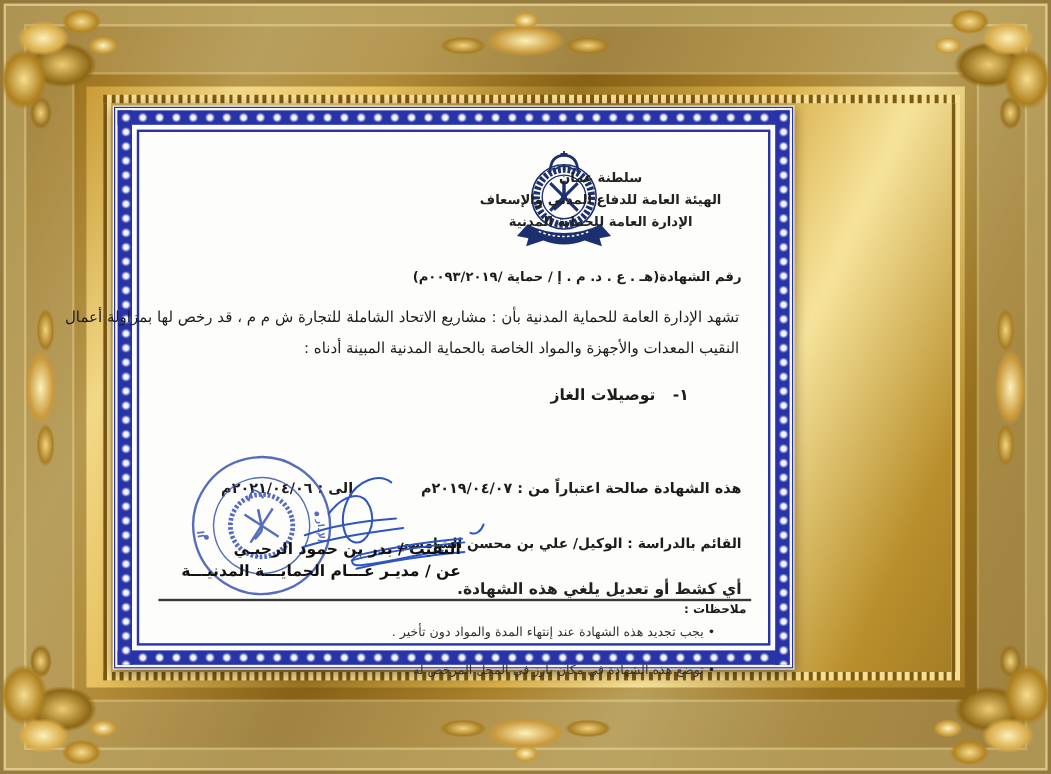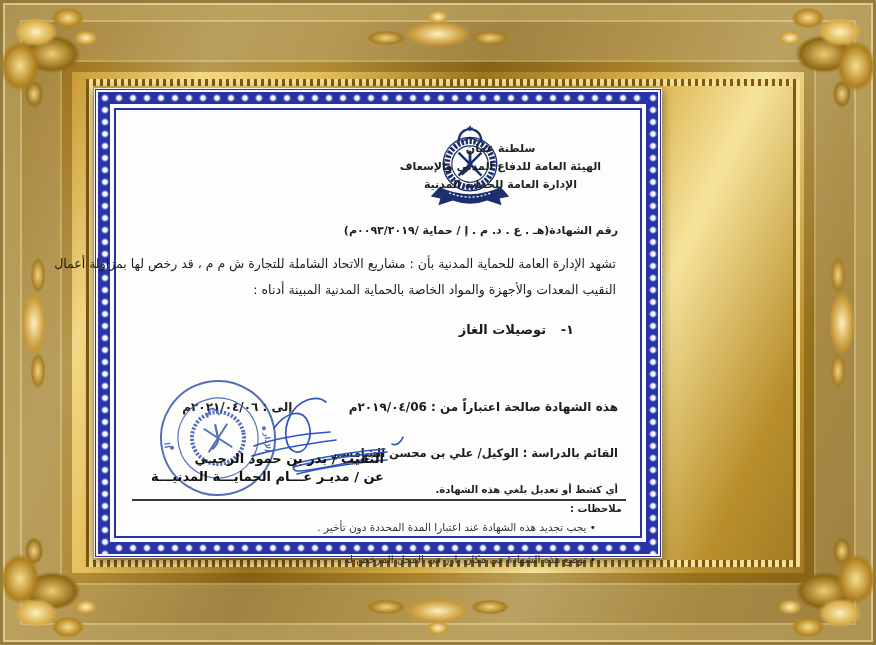--- a/index.html
+++ b/index.html
@@ -71,21 +71,21 @@
   .item{right:44px;top:194px;font-size:13px;font-weight:bold;}
   .item .num{margin-left:10px;}
   .validity{right:0;top:272px;font-size:12px;font-weight:bold;white-space:nowrap;}
   .validity .spacer{display:inline-block;width:48px;}
   .examiner{right:0;top:318px;font-size:11.5px;font-weight:bold;white-space:nowrap;}
   .exsig{right:205px;top:300px;width:132px;height:50px;}
   .stamp{left:16px;top:250px;width:120px;height:120px;opacity:.88;}
   .bigsig{left:102px;top:264px;width:104px;height:80px;}
   .names{left:4px;top:322px;width:238px;text-align:right;font-size:13px;font-weight:bold;line-height:1.4;
     color:#111;z-index:1;}
-  .warning{right:0;top:356px;font-size:10px;font-weight:bold;color:#222;margin-left:12px;}
+  .warning{right:0;top:356px;font-size:13px;font-weight:bold;color:#222;margin-left:12px;}
   .divider{left:-10px;right:-8px;top:371px;border-top:2px solid #3a3a3a;}
   .notes-title{right:-4px;top:375px;font-size:10px;font-weight:bold;}
   .note{right:22px;font-size:10.5px;color:#333;white-space:nowrap;}
   .note::before{content:"• ";color:#222;}
   .n0{top:393px;} .n1{top:409px;} .n2{top:425px;}
   svg{display:block;}
 </style>
 </head>
 <body>
 
@@ -141,21 +141,21 @@
       <div class="abs bodyl1">تشهد الإدارة العامة للحماية المدنية بأن : مشاريع الاتحاد الشاملة للتجارة ش م م ، قد رخص لها بمزاولة أعمال</div>
       <div class="abs bodyl2">النقيب المعدات والأجهزة والمواد الخاصة بالحماية المدنية المبينة أدناه :</div>
 
       <div class="abs item">
         <span class="num">١-</span>
         <span>توصيلات الغاز</span>
       </div>
 
       <div class="abs validity">
         <span>هذه الشهادة صالحة اعتباراً من :</span>
-        <span>٢٠١٩/٠٤/06م</span>
+        <span>٢٠١٩/٠٤/٠٧م</span>
         <span class="spacer"></span>
         <span>إلى :</span>
         <span>٢٠٢١/٠٤/٠٦م</span>
       </div>
 
       <div class="abs examiner">القائم بالدراسة : الوكيل/ علي بن محسن الشامسي</div>
 
       <svg class="abs exsig" viewBox="0 0 132 50">
         <g fill="none" stroke="#2f55c0" stroke-width="1.6" stroke-linecap="round">
           <path d="M122,9 c-2,6 -7,9 -11,7"></path>
@@ -197,18 +197,18 @@
       <div class="abs names">
         <div>النقيب / بدر بن حمود الرحبـي</div>
         <div>عن / مديـر عـــام الحمايـــة المدنيـــة</div>
       </div>
 
       <div class="abs warning">أي كشط أو تعديل يلغي هذه الشهادة.</div>
 
       <div class="abs divider"></div>
 
       <div class="abs notes-title">ملاحظات :</div>
-      <div class="abs note n0">يجب تجديد هذه الشهادة عند اعتبارا المدة المحددة دون تأخير .</div>
+      <div class="abs note n0">يجب تجديد هذه الشهادة عند إنتهاء المدة والمواد دون تأخير .</div>
       <div class="abs note n2">توضع هذه الشهادة في مكان بارز في المحل المرخص له .</div>
 
     </div>
   </div>
 </div>
 
 </body></html>

